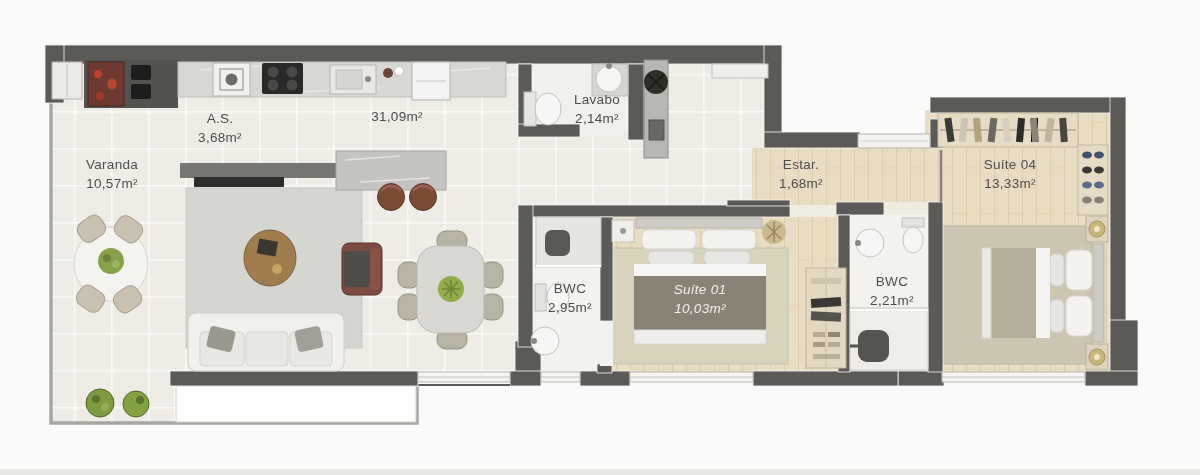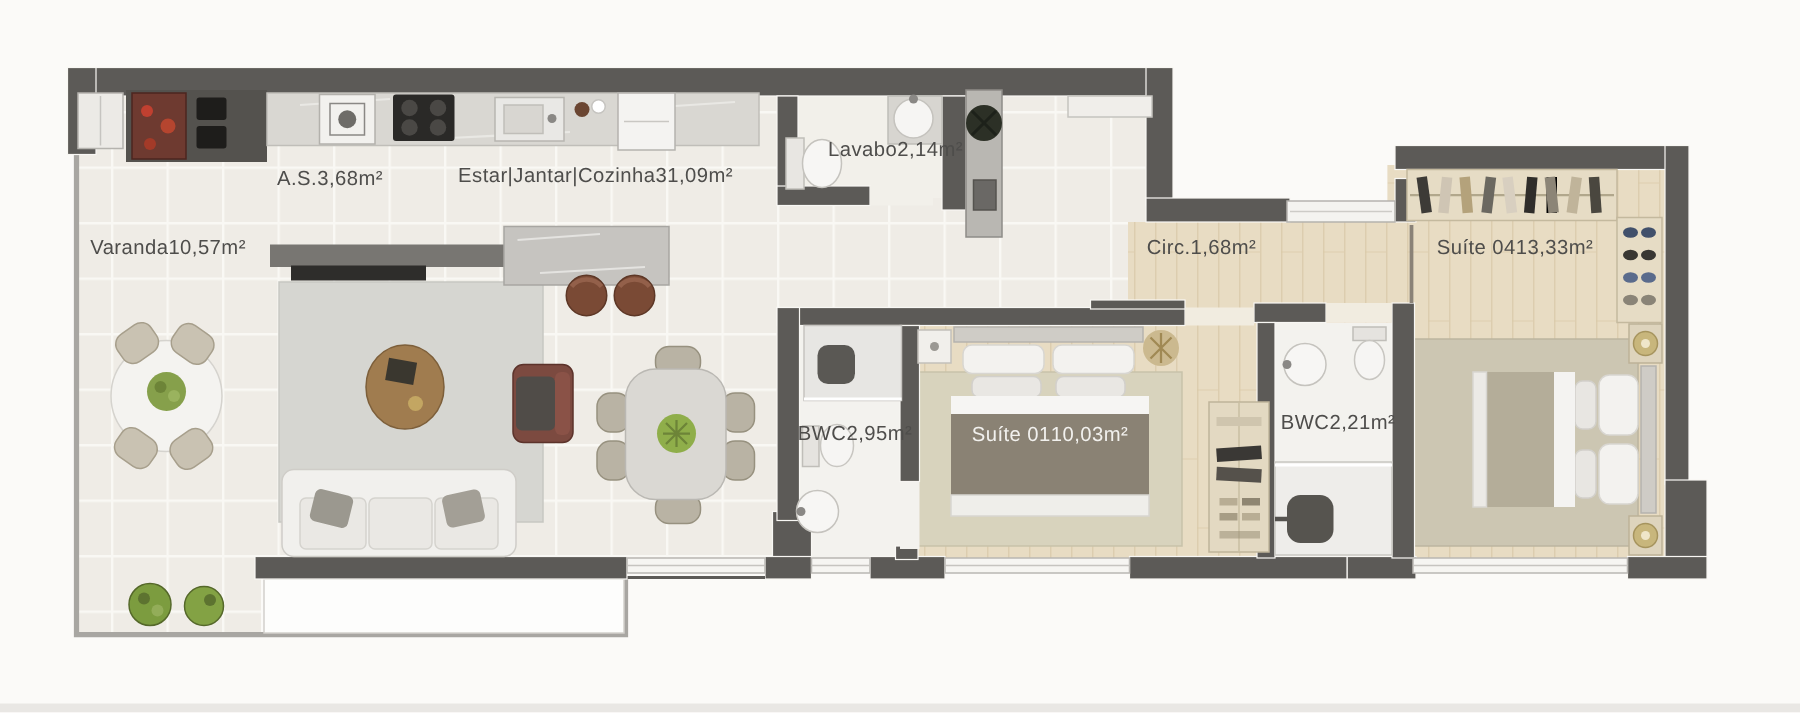--- a/index.html
+++ b/index.html
@@ -3,25 +3,25 @@
 <meta charset="utf-8">
 <style>
   html,body{margin:0;padding:0;background:#fbfaf8;}
   .stage{
     position:relative;width:1200px;height:475px;overflow:hidden;
     background:#fbfaf8;font-family:"Liberation Sans","DejaVu Sans",sans-serif;
   }
   .stage svg{position:absolute;inset:0;display:block;}
   .room-label{
     position:absolute;transform:translateX(-50%);
-    display:flex;flex-direction:row;align-items:center;
+    display:flex;flex-direction:column;align-items:center;
     font-size:13.5px;line-height:18.5px;letter-spacing:.3px;
     color:#4e4d4b;white-space:nowrap;text-align:center;pointer-events:none;
   }
-  .room-label.light{color:#f2f1ee;}
+  .room-label.light{color:#f2f1ee;font-style:italic;}
 </style>
 </head>
 <body>
 
 <div class="stage">
 <svg width="1200" height="475" viewBox="0 0 1200 475">
   <defs>
     <pattern id="tile" width="37" height="37" patternUnits="userSpaceOnUse">
       <rect width="37" height="37" fill="#efece6"></rect>
       <path d="M0 .8H37 M.8 0V37" stroke="#f9f8f4" stroke-width="1.6"></path>
@@ -331,29 +331,28 @@
 
   <div class="room-label" style="left:112px;top:156px">
     <span>Varanda</span>
     <span>10,57m²</span>
   </div>
   <div class="room-label" style="left:220px;top:110px">
     <span>A.S.</span>
     <span>3,68m²</span>
   </div>
   <div class="room-label" style="left:397px;top:108px">
-    <span>Estar|Jantar|Cozinha</span>
     <span>31,09m²</span>
   </div>
   <div class="room-label" style="left:597px;top:91px">
     <span>Lavabo</span>
     <span>2,14m²</span>
   </div>
   <div class="room-label" style="left:801px;top:156px">
-    <span>Circ.</span>
+    <span>Estar.</span>
     <span>1,68m²</span>
   </div>
   <div class="room-label" style="left:570px;top:280px">
     <span>BWC</span>
     <span>2,95m²</span>
   </div>
   <div class="room-label light" style="left:700px;top:281px">
     <span>Suíte 01</span>
     <span>10,03m²</span>
   </div>

